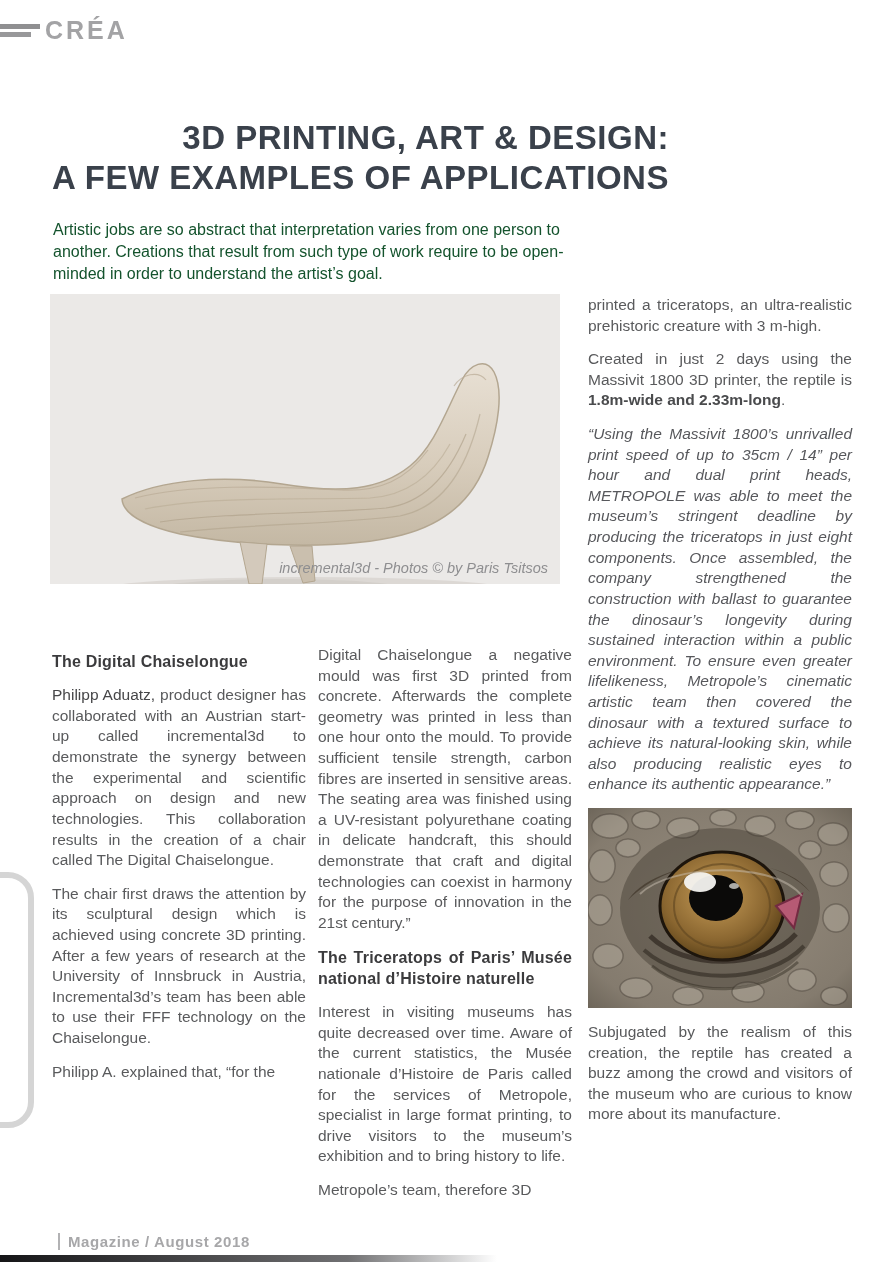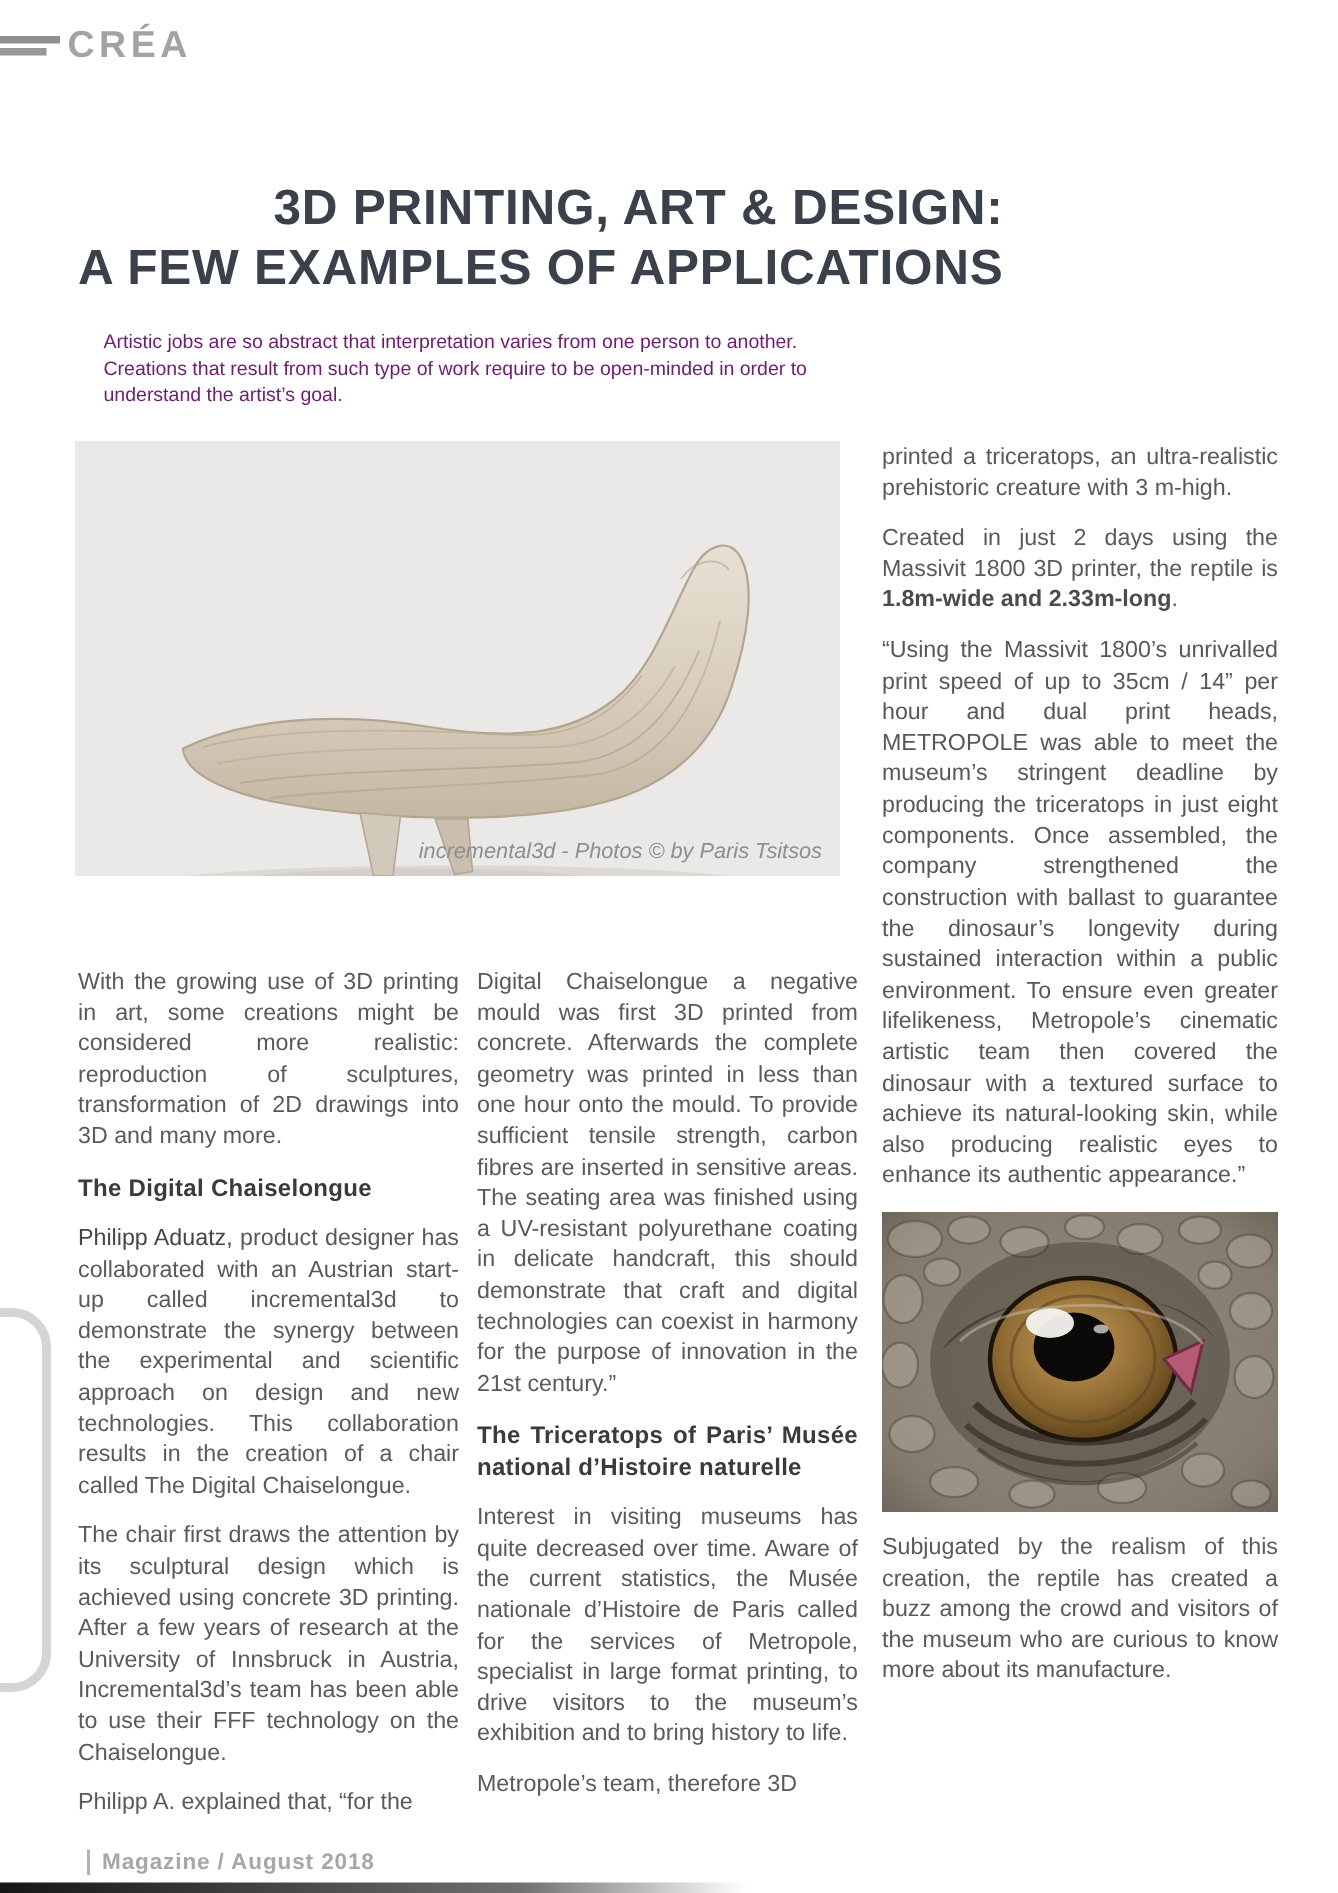--- a/index.html
+++ b/index.html
@@ -10,37 +10,37 @@
   
   .masthead{position:absolute;top:16px;left:0;display:flex;align-items:center;}
   .mast-bars{display:flex;flex-direction:column;gap:3px;}
   .mast-bars .b1{width:40px;height:5px;background:#8f8f91;}
   .mast-bars .b2{width:31px;height:5px;background:#98989a;}
   .mast-label{margin-left:5px;font-size:25px;font-weight:bold;letter-spacing:3px;color:#a3a3a5;}
   
   .page-title{position:absolute;left:52px;top:96px;font-size:33px;font-weight:bold;
     color:#3a414b;line-height:1.2;letter-spacing:.5px;text-align:right;}
   
-  .intro{position:absolute;left:53px;top:219px;width:516px;font-size:13px;
-    color:#701a75;line-height:1.36;margin-left:16px;}
+  .intro{position:absolute;left:53px;top:219px;width:516px;font-size:16px;
+    color:#14532d;line-height:1.36;}
   
   .photo-chaise{position:absolute;left:50px;top:294px;width:510px;height:290px;
     background:#ebe9e7;overflow:hidden;}
   .photo-caption{position:absolute;right:12px;bottom:8px;font-style:italic;
     color:#8e8e90;font-size:14.5px;}
   
   .col{position:absolute;font-size:15.5px;line-height:1.33;color:#595a5c;text-align:justify;}
   .col p{margin:0 0 13px 0;}
   .col-1{left:52px;top:645px;width:254px;}
   .col-2{left:318px;top:645px;width:254px;}
   .col-3{left:588px;top:295px;width:264px;}
   .col h3{margin:6px 0 13px 0;font-size:16px;color:#3b3b3d;letter-spacing:.2px;}
   .lead-bold{font-weight:normal;color:#464648;}
   .inline-bold{font-weight:bold;color:#4a4b4d;}
-  .quote{color:#57585c;}
+  .quote{font-style:italic;color:#57585c;}
   
   .photo-eye{width:264px;height:200px;margin:4px 0 14px 0;overflow:hidden;}
   
   .side-bracket{position:absolute;left:-36px;top:872px;width:58px;height:244px;
     border:6px solid #d5d5d5;border-radius:26px;background:transparent;}
   
   .footer{position:absolute;left:58px;top:1233px;display:flex;align-items:center;justify-content:flex-end;}
   .footer .vbar{width:2px;height:17px;background:#b2b2b4;margin-right:8px;}
   .footer-text{font-size:15px;font-weight:bold;color:#a7a7a9;letter-spacing:.6px;}
   .bottom-bar{position:absolute;left:0;bottom:0;width:497px;height:7px;
@@ -89,21 +89,20 @@
     <path d="M 110 228 C 180 218, 270 220, 336 214 C 368 210, 396 188, 416 140" fill="none" stroke="#ab9d85" stroke-width="1.2" opacity="0.6"></path>
     <path d="M 130 238 C 200 230, 290 230, 350 222 C 390 214, 416 180, 430 120" fill="none" stroke="#ab9d85" stroke-width="1.2" opacity="0.5"></path>
     <path d="M 404 92 C 412 80, 428 76, 436 86" fill="none" stroke="#b9ab95" stroke-width="1.2" opacity="0.7"></path>
     <path d="M 190 248 L 199 290 L 212 290 L 217 250 Z" fill="#d3c9bb" stroke="#b3a690" stroke-width="1"></path>
     <path d="M 240 252 L 253 289 L 265 287 L 262 252 Z" fill="#cabfae" stroke="#b3a690" stroke-width="1"></path>
   </svg>
   <div class="photo-caption">incremental3d  - Photos © by Paris Tsitsos</div>
 </div>
 
 <div class="col col-1">
-  <p>With the growing use of 3D printing in art, some creations might be considered more realistic: reproduction of sculptures, transformation of 2D drawings into 3D and many more.</p>
   <h3>The Digital Chaiselongue</h3>
   <p><span class="lead-bold">Philipp Aduatz,</span><span> product designer has collaborated with an Austrian start-up called incremental3d to demonstrate the synergy between the experimental and scientific approach on design and new technologies. This collaboration results in the creation of a chair called The Digital Chaiselongue.</span></p>
   <p>The chair first draws the attention by its sculptural design which is achieved using concrete 3D printing. After a few years of research at the University of Innsbruck in Austria, Incremental3d’s team has been able to use their FFF technology on the Chaiselongue.</p>
   <p>Philipp A. explained that, “for the</p>
 </div>
 
 <div class="col col-2">
   <p>Digital Chaiselongue a negative mould was first 3D printed from concrete. Afterwards the complete geometry was printed in less than one hour onto the mould. To provide sufficient tensile strength, carbon fibres are inserted in sensitive areas. The seating area was finished using a UV-resistant polyurethane coating in delicate handcraft, this should demonstrate that craft and digital technologies can coexist in harmony for the purpose of innovation in the 21st century.”</p>
   <h3>The Triceratops of Paris’ Musée national d’Histoire naturelle</h3>
   <p>Interest in visiting museums has quite decreased over time. Aware of the current statistics, the Musée nationale d’Histoire de Paris called for the services of Metropole, specialist in large format printing, to drive visitors to the museum’s exhibition and to bring history to life.</p>

